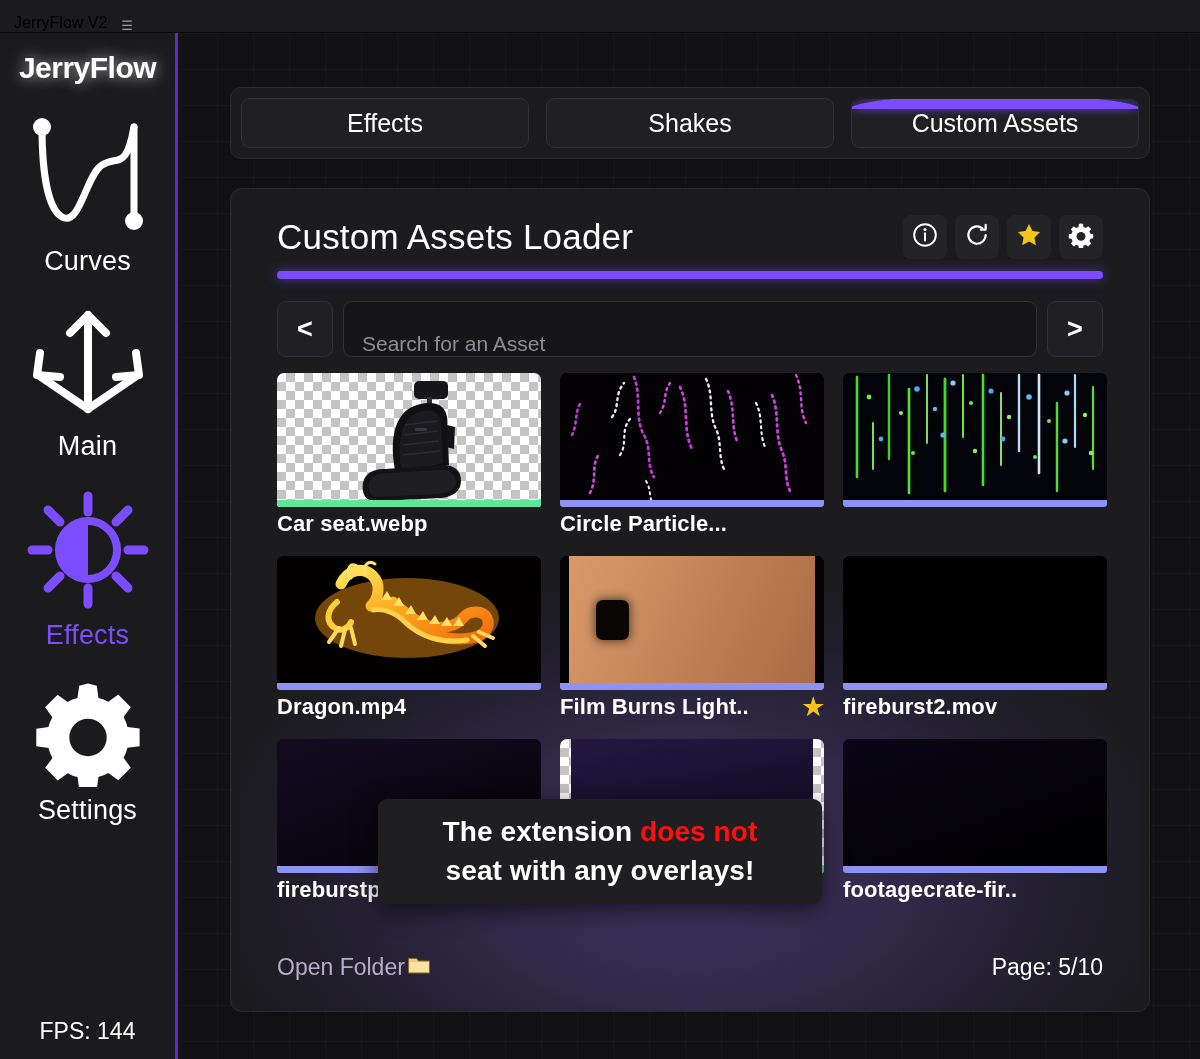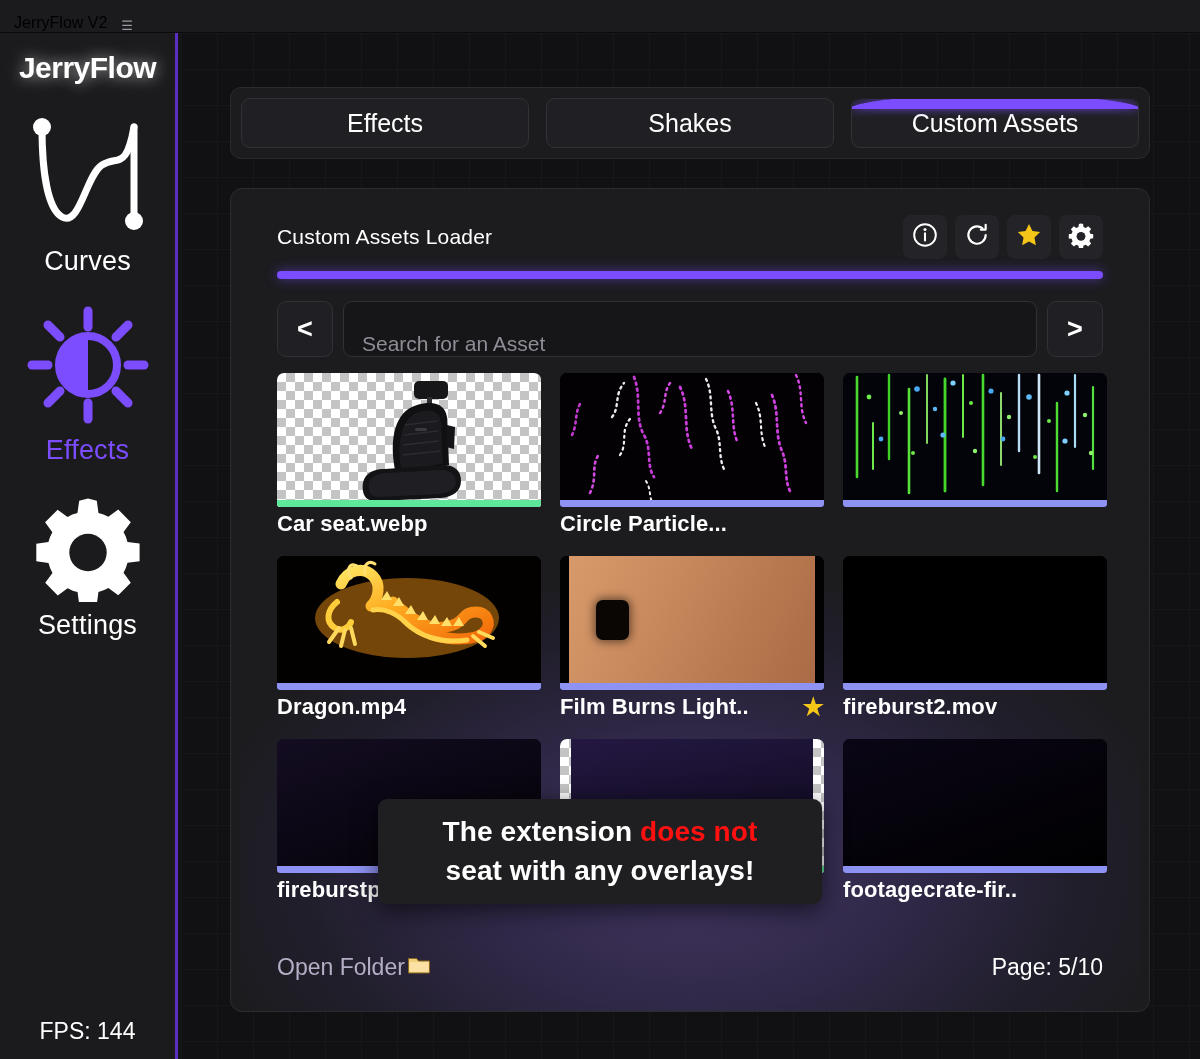--- a/index.html
+++ b/index.html
@@ -131,21 +131,21 @@
         rgba(0,0,0,0) 78%);
     pointer-events: none;
   }
   .panel-inner { position: relative; z-index: 2; padding: 26px 46px 0 46px; }
 
   
   .panel-head {
     display: flex; align-items: center; justify-content: space-between;
   }
   .panel-title {
-    color: #ffffff; font-size: 21px; letter-spacing: .2px;
+    color: #ffffff; font-size: 35px; letter-spacing: .2px;
   }
   .head-icons { display: flex; gap: 8px; }
   .icon-btn {
     width: 44px; height: 44px;
     background: #242428;
     border-radius: 8px;
     display: flex; align-items: center; justify-content: center;
     cursor: pointer;
   }
   .divider-bar {
@@ -276,20 +276,35 @@
           <svg width="128" height="125" viewBox="0 0 128 125">
             <path d="M18 14 C18 60, 24 96, 38 104 C56 114, 62 62, 78 52 C94 42, 102 58, 110 14" fill="none" stroke="#fff" stroke-width="7" stroke-linecap="round"></path>
             <circle cx="18" cy="14" r="9" fill="#fff"></circle>
             <circle cx="110" cy="108" r="9" fill="#fff"></circle>
             <path d="M110 14 L110 108" fill="none" stroke="#fff" stroke-width="7" stroke-linecap="round"></path>
           </svg>
         </span>
         <span class="nav-label">Curves</span>
       </div>
 
+      <div class="nav-item">
+        <span class="nav-icon">
+          <svg width="128" height="120" viewBox="0 0 128 120">
+            <g fill="none" stroke="#fff" stroke-width="8" stroke-linecap="round" stroke-linejoin="round">
+              <path d="M64 12 L64 106"></path>
+              <path d="M46 30 L64 12 L82 30"></path>
+              <path d="M64 106 L14 72"></path>
+              <path d="M16 50 L13 72 L36 74"></path>
+              <path d="M64 106 L114 72"></path>
+              <path d="M112 50 L115 72 L92 74"></path>
+            </g>
+          </svg>
+        </span>
+        <span class="nav-label">Main</span>
+      </div>
 
       <div class="nav-item active">
         <span class="nav-icon">
           <svg width="128" height="124" viewBox="0 0 128 124">
             <g stroke="#7c4dff" stroke-width="9" stroke-linecap="round">
               <path d="M64 8 L64 24"></path>
                 <path d="M64 100 L64 116"></path>
               <path d="M8 62 L24 62"></path>
                 <path d="M104 62 L120 62"></path>
               <path d="M24 22 L36 34"></path>

